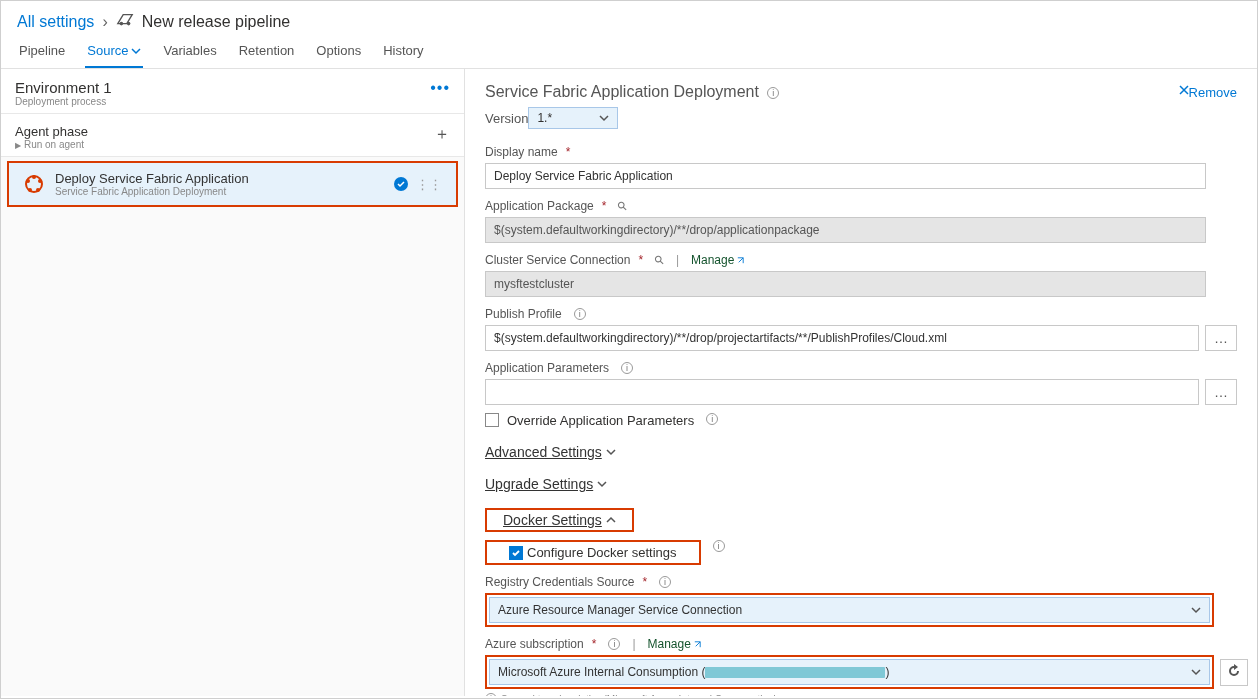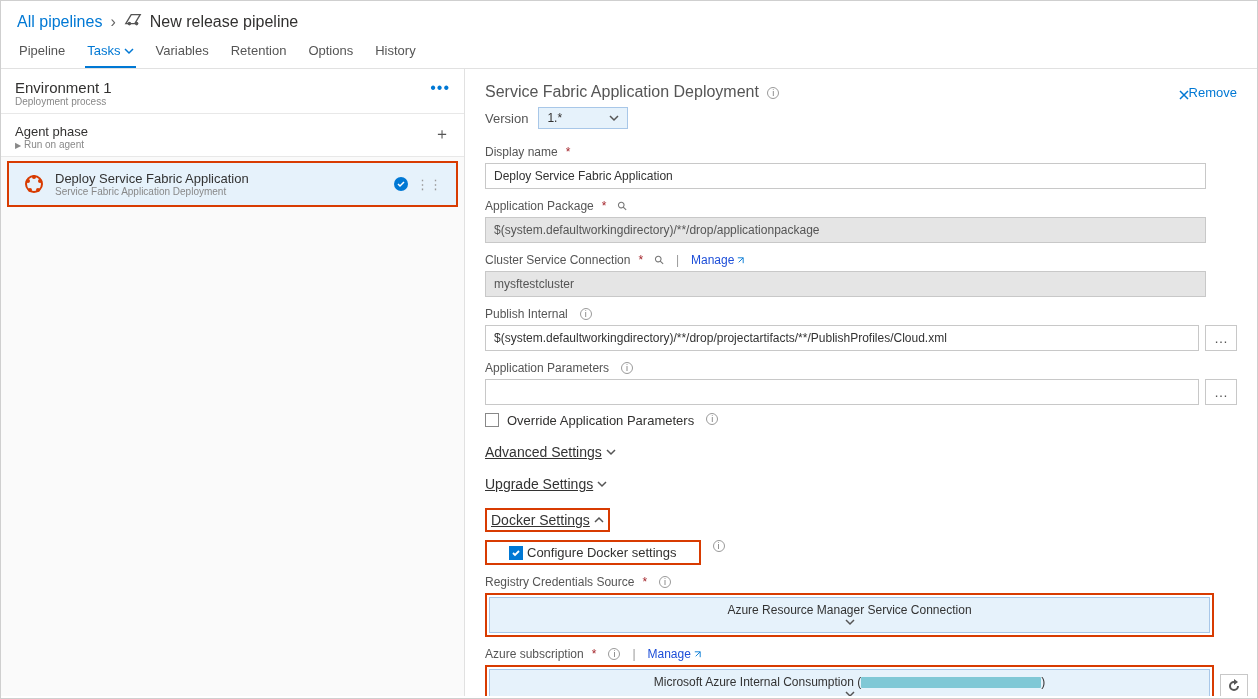--- a/index.html
+++ b/index.html
@@ -32,76 +32,76 @@
   .task { display:flex; align-items:center; padding:8px 14px; background:#e6f2fb; border:2px solid #d83b01; border-left-width:2px; border-right-width:2px; margin: 4px 6px; cursor:pointer;}
   .task .ico { width:22px; height:22px; border-radius:4px; margin-right:10px; display:flex; align-items:center; justify-content:center;}
   .task .title { font-size:13px; color:#333; }
   .task .sub { font-size:10px; color:#888; }
   .task .spacer { flex:1; }
   .task .check { width:14px; height:14px; background:#0078d4; border-radius:50%; display:flex; align-items:center; justify-content:center;}
   .task .grip { margin-left:8px; color:#999; cursor:grab;}
 
   .right-head { display:flex; justify-content:space-between; align-items:center; margin-bottom:6px;}
   .right-head .title { font-size:16px; color:#555; }
-  .remove { color:#0078d4; display:flex; align-items:flex-end; cursor:pointer; font-size:13px;}
+  .remove { color:#0078d4; display:flex; align-items:flex-start; cursor:pointer; font-size:13px;}
   .info-ico { width:12px; height:12px; display:inline-flex; align-items:center; justify-content:center; border:1px solid #999; border-radius:50%; font-size:9px; color:#777; margin-left:4px; vertical-align:middle; cursor:pointer;}
   .link-ico { display:inline-block; transform:rotate(-45deg); font-size:12px; color:#777; margin-left:4px;}
 
-  .version-row { margin: 6px 0 16px; display:flex; align-items:center; gap:10px;}
+  .version-row { margin: 6px 0 16px; display:flex; align-items:center; gap:0;}
   .version-row label { font-size:13px; color:#555;}
   .version-sel { border:1px solid #a8c7e8; background:#e6f2fb; padding:3px 8px; min-width:90px; display:flex; justify-content:space-between; align-items:center; cursor:pointer; font-size:12px;}
 
   .form-row { margin: 10px 0 4px; }
   .form-label { font-size:12px; color:#555; margin-bottom:4px; display:flex; align-items:center; gap:8px;}
   .req { color:#a4262c; }
-  .manage-link { color:#1d4ed8; font-size:12px; text-decoration:none; display:inline-flex; align-items:center; gap:2px;}
+  .manage-link { color:#14532d; font-size:12px; text-decoration:none; display:inline-flex; align-items:center; gap:2px;}
   .divider-pipe { color:#999; margin: 0 4px; font-size:12px;}
 
   .text-input { width: 721px; border:1px solid #c8c8c8; padding:5px 8px; font-size:12px; color:#333; background:#fff;}
   .text-input.ro { background:#e5e5e5; color:#555;}
   .input-flex { display:flex; align-items:center; gap:6px;}
   .ellipsis-btn { border:1px solid #c8c8c8; padding:4px 8px; background:#fff; cursor:pointer; font-size:14px; color:#555;}
 
   .chk-row { display:flex; align-items:flex-start; gap:8px; margin-top:8px;}
   .chk { width:14px; height:14px; border:1px solid #888; display:flex; align-items:center; justify-content:center; cursor:pointer;}
   .chk.checked { background:#0078d4; border-color:#0078d4;}
 
   .section-hdr { font-size:14px; color:#333; margin:16px 0 6px; display:flex; align-items:center; gap:4px; cursor:pointer;text-decoration:underline;}
-  .red-box { border:2px solid #d83b01; padding:2px 4px; display:inline-flex; align-items:center; gap:4px;}
+  .red-box { border:2px solid #d83b01; padding:2px 16px; display:inline-flex; align-items:center; gap:4px;}
 
   .dd { width: 721px; border:1px solid #c8c8c8; background:#fff; padding:5px 8px; font-size:12px; display:flex; justify-content:space-between; align-items:center; cursor:pointer; color:#333;}
-  .dd.hl { background:#e6f2fb; border-color:#a8c7e8;flex-direction:column;}
+  .dd.hl { background:#e6f2fb; border-color:#a8c7e8;}
   .red-wrap { border:2px solid #d83b01; padding:2px; display:inline-block;}
 
   .scope-note { font-size:10px; color:#888; margin-top:4px; display:flex; align-items:center; gap:4px;}
   .refresh { border:1px solid #c8c8c8; padding:4px 6px; background:#fff; cursor:pointer;}
 
   .chev-svg { width:10px; height:10px; }
   .redact { display:inline-block; width:180px; height:11px; background:#7fc8d6; vertical-align:middle; border-radius:1px;}
 </style>
 </head>
 <body>
 
 <div class="breadcrumb">
-  <a href="#">All pipelines</a>
+  <a href="#">All settings</a>
   <span class="sep">›</span>
   <span>
     <svg class="release-icon" viewBox="0 0 20 14">
         <path d="M2 11 L8 1 L18 1 L12 11 Z" fill="none" stroke="#555" stroke-width="1.5"></path>
         <circle cx="6" cy="11" r="2" fill="#555"></circle>
         <circle cx="14" cy="11" r="2" fill="#555"></circle>
       </svg>
   </span>
   <span>New release pipeline</span>
 </div>
 
 <div class="tabs">
   <div class="tab">Pipeline</div>
   <div class="tab active">
-      <span>Tasks</span>
+      <span>Source</span>
       <svg class="chev-svg" viewBox="0 0 10 10">
         <path d="M1 3 L5 7 L9 3" fill="none" stroke="#0078d4" stroke-width="1.5"></path>
       </svg>
     </div>
   <div class="tab">Variables</div>
   <div class="tab">Retention</div>
   <div class="tab">Options</div>
   <div class="tab">History</div>
 </div>
 
@@ -202,21 +202,21 @@
               <path d="M2 2 H8 V8" fill="none" stroke="#0078d4"></path>
               <path d="M8 2 L3 7" stroke="#0078d4"></path>
             </svg>
           </a>
       </div>
       <input class="text-input ro" value="mysftestcluster" style="">
     </div>
 
     <div class="form-row">
       <div class="form-label">
-          <span>Publish Internal</span> 
+          <span>Publish Profile</span> 
           <span class="info-ico">i</span>
         </div>
       <div class="input-flex">
         <input class="text-input" value="$(system.defaultworkingdirectory)/**/drop/projectartifacts/**/PublishProfiles/Cloud.xml" style="">
         <button class="ellipsis-btn">…</button>
       </div>
     </div>
 
     <div class="form-row">
       <div class="form-label">

